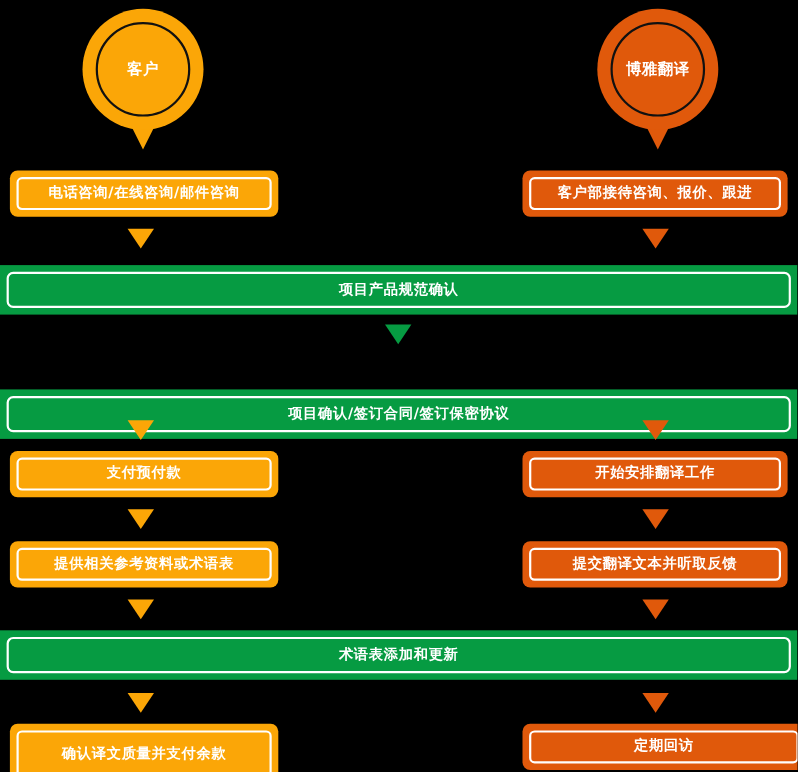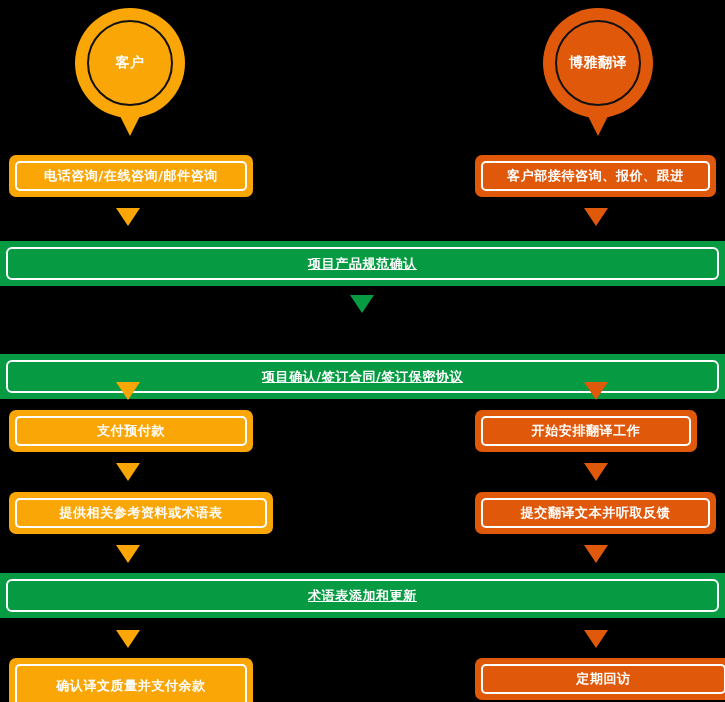--- a/index.html
+++ b/index.html
@@ -102,21 +102,21 @@
     pointer-events: none;
   }
   .box > .txt {
     position: relative;
     z-index: 2;
     line-height: 1.2;
   }
 
   .box.amber  { background: #FBA607; }
   .box.orange { background: #E0590B; }
-  .box.green  { background: #069B42; border-radius: 0; text-decoration: underline; }
+  .box.green  { background: #069B42; border-radius: 0; }
   .box.green > .inner { border-radius: 6px; }
 
   
   .arrow {
     position: absolute;
     width: 0;
     height: 0;
     border-left: 12px solid transparent;
     border-right: 12px solid transparent;
     border-top-width: 18px;
@@ -171,29 +171,29 @@
   </div>
 
   <div class="arrow amber" style="left:116px; top:382px;"></div>
   <div class="arrow orange" style="left:584px; top:382px;"></div>
 
   <div class="box amber" style="left:9px; top:410px; width:244px; height:42px;">
     <span class="inner"></span>
     <span class="txt">支付预付款</span>
   </div>
 
-  <div class="box orange" style="left:475px; top:410px; width:222px; height:42px;">
+  <div class="box orange" style="left:475px; top:410px; width:241px; height:42px;">
     <span class="inner"></span>
     <span class="txt">开始安排翻译工作</span>
   </div>
 
   <div class="arrow amber" style="left:116px; top:463px;"></div>
   <div class="arrow orange" style="left:584px; top:463px;"></div>
 
-  <div class="box amber" style="left:9px; top:492px; width:264px; height:42px;">
+  <div class="box amber" style="left:9px; top:492px; width:244px; height:42px;">
     <span class="inner"></span>
     <span class="txt">提供相关参考资料或术语表</span>
   </div>
 
   <div class="box orange" style="left:475px; top:492px; width:241px; height:42px;">
     <span class="inner"></span>
     <span class="txt">提交翻译文本并听取反馈</span>
   </div>
 
   <div class="arrow amber" style="left:116px; top:545px;"></div>

